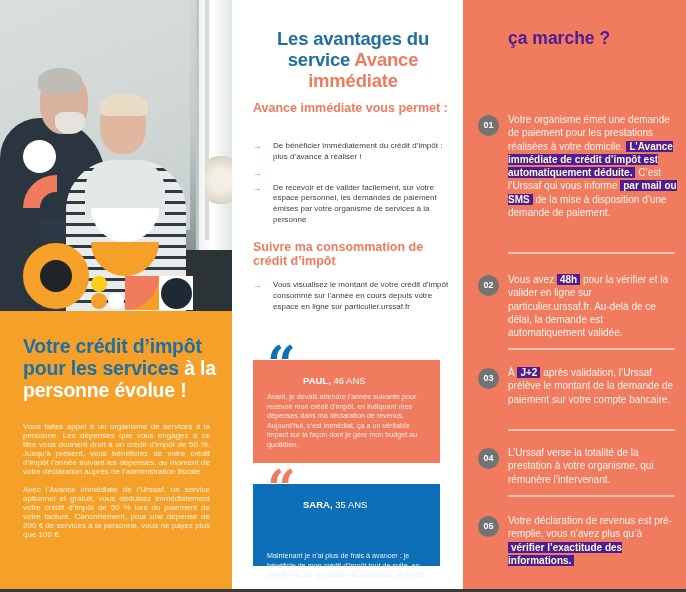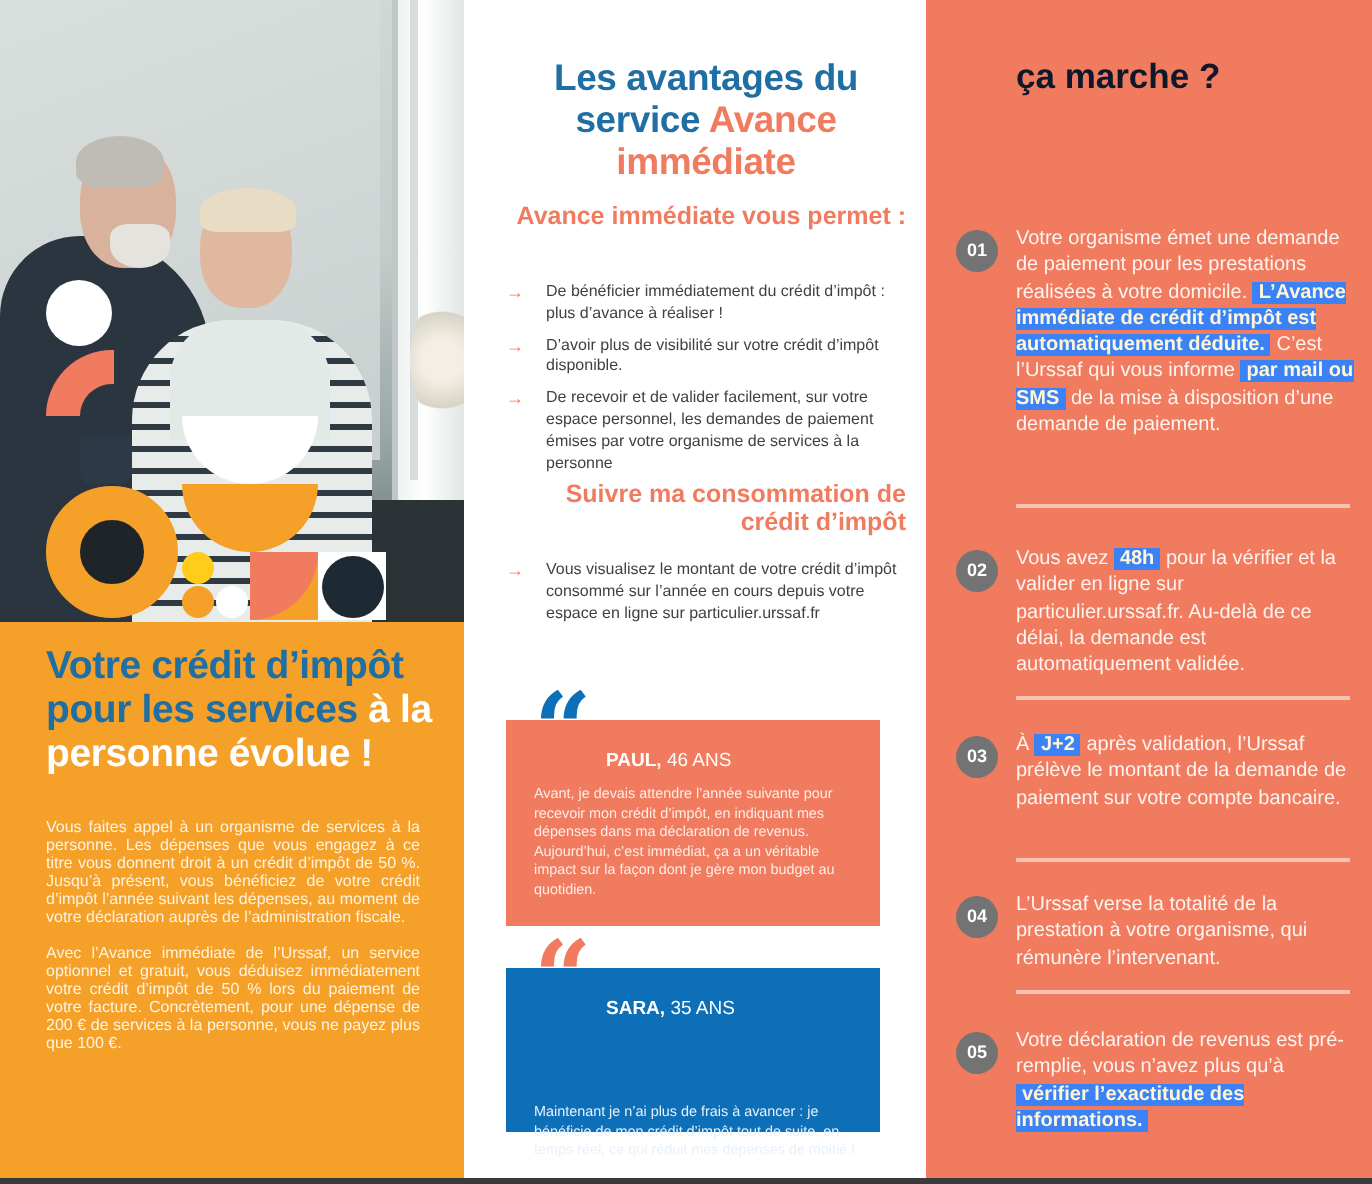--- a/index.html
+++ b/index.html
@@ -56,34 +56,34 @@
            border: 17px solid #f5a028; background: #1f2428; }
   .g-yellow-dot { left: 91px; top: 276px; width: 16px; height: 16px; border-radius: 50%; background: #ffcc1a; }
   .g-orange-dot { left: 91px; top: 293px; width: 16px; height: 16px; border-radius: 50%; background: #f5a028; }
   .g-white-dot { left: 108px; top: 293px; width: 16px; height: 16px; border-radius: 50%; background: #ffffff; }
   .g-coral-square { left: 125px; top: 276px; width: 34px; height: 34px; background: #f5a028; }
   .g-coral-square-inner { left: 125px; top: 276px; width: 34px; height: 34px; background: #f07b5f;
            border-radius: 0 0 34px 0; }
   .g-white-square { left: 159px; top: 276px; width: 34px; height: 34px; background: #ffffff; }
   .g-dark-circle { left: 161px; top: 278px; width: 31px; height: 31px; border-radius: 50%; background: #1e2a33; }
 
-  .left-panel { position: absolute; left: 0; top: 298px; width: 231px; height: 278px; padding: 0 0 0 23px; }
+  .left-panel { position: absolute; left: 0; top: 311px; width: 231px; height: 278px; padding: 0 0 0 23px; }
   .left-title { position: absolute; left: 23px; top: 24px; width: 200px; font-size: 19.5px; font-weight: bold;
            line-height: 22px; color: #1f6fa4; letter-spacing: -0.2px; }
   .left-title .white { color: #ffffff; }
   .left-body { position: absolute; left: 23px; top: 111px; width: 187px; font-size: 8px; line-height: 9px;
            color: #fff3df; text-align: justify; }
   .left-body p { margin-bottom: 9px; }
 
   
   .col-mid { position: absolute; left: 232px; top: 0; width: 231px; height: 589px; background: #ffffff; }
   .mid-title { position: absolute; left: 21px; top: 28px; width: 200px; font-size: 18.5px; font-weight: bold;
            line-height: 21px; color: #1f6fa4; letter-spacing: -0.2px; text-align: center; }
   .mid-title .coral { color: #f07b5f; }
-  .mid-sub { position: absolute; left: 21px; font-size: 12.5px; font-weight: bold; line-height: 14px; color: #f07b5f; width: 200px; text-align: right; }
+  .mid-sub { position: absolute; left: 21px; font-size: 12.5px; font-weight: bold; line-height: 14px; color: #f07b5f; width: 200px; }
   .mid-sub.s1 { top: 101px; }
   .mid-sub.s2 { top: 240px; }
   .arrow-list { position: absolute; left: 21px; width: 200px; list-style: none; }
   .arrow-list.l1 { top: 141px; }
   .arrow-list.l2 { top: 280px; }
   .arrow-list li { display: flex; font-size: 8px; line-height: 10.8px; color: #3f3f46; margin-bottom: 5px; }
   .arrow-list li .arr { width: 20px; flex: none; color: #f07b5f; font-size: 9px; line-height: 10px; }
   .arrow-list li .txt { flex: 1; }
 
   .testimonial { position: absolute; left: 21px; width: 187px; padding: 12px 10px 10px 14px; }
@@ -95,26 +95,26 @@
   .sara .quote-mark { color: #f07b5f; }
   .t-name { font-size: 9.5px; color: #ffffff; line-height: 12px; margin-bottom: 5px; margin-top: 3px; }
   .t-name b { font-weight: bold; padding-left: 36px; }
   .t-text { font-size: 7.2px; line-height: 9.6px; color: #ffece4; }
   .sara .t-text { color: #e6f1fb; margin-top: 40px; }
 
   
   .col-right { position: absolute; left: 463px; top: 0; width: 223px; height: 589px; background: #f07b5f; }
   .r-title { position: absolute; left: 42px; top: 27px; font-size: 17.5px; font-weight: bold; line-height: 22px; color: #ffffff; }
   .r-title .hl { background: #f5a028; color: #fff6d8; padding: 0 3px 1px 3px; }
-  .r-title .line2 { display: block; color: #0f172a; margin-left: 3px; }
+  .r-title .line2 { display: block; color: #4c1d95; margin-left: 3px; }
   .step { position: absolute; left: 15px; width: 208px; display: flex; }
   .step .num { width: 21px; height: 21px; border-radius: 50%; background: #737373; color: #ffffff;
            font-size: 9px; font-weight: bold; text-align: center; line-height: 21px; flex: none; margin-top: 2px; }
   .step .stext { margin-left: 9px; width: 170px; font-size: 10px; line-height: 13.3px; color: #fff3ee; }
-  .step .stext .hl { background: #3b82f6; color: #fff6d8; font-weight: bold; padding: 0 3px; }
+  .step .stext .hl { background: #4c1d95; color: #fff6d8; font-weight: bold; padding: 0 3px; }
   .step.s1 { top: 113px; }
   .step.s2 { top: 273px; }
   .step.s3 { top: 366px; }
   .step.s4 { top: 446px; }
   .step.s5 { top: 514px; }
   .divider { position: absolute; left: 45px; width: 167px; height: 1.5px; background: #f8c2b2; }
   .divider.d1 { top: 252px; }
   .divider.d2 { top: 348px; }
   .divider.d3 { top: 429px; }
   .divider.d4 { top: 495px; }
@@ -178,21 +178,20 @@
     </h2>
 
     <h3 class="mid-sub s1">Avance immédiate vous permet :</h3>
     <ul class="arrow-list l1">
       <li>
         <span class="arr">→</span>
         <span class="txt">De bénéficier immédiatement du crédit d’impôt : plus d’avance à réaliser !</span>
       </li>
       <li>
         <span class="arr">→</span>
-        <span class="txt">D’avoir plus de visibilité sur votre crédit d’impôt disponible.</span>
       </li>
       <li>
         <span class="arr">→</span>
         <span class="txt">De recevoir et de valider facilement, sur votre espace personnel, les demandes de paiement émises par votre organisme de services à la personne</span>
       </li>
     </ul>
 
     <h3 class="mid-sub s2">Suivre ma consommation de crédit d’impôt</h3>
     <ul class="arrow-list l2">
       <li>

